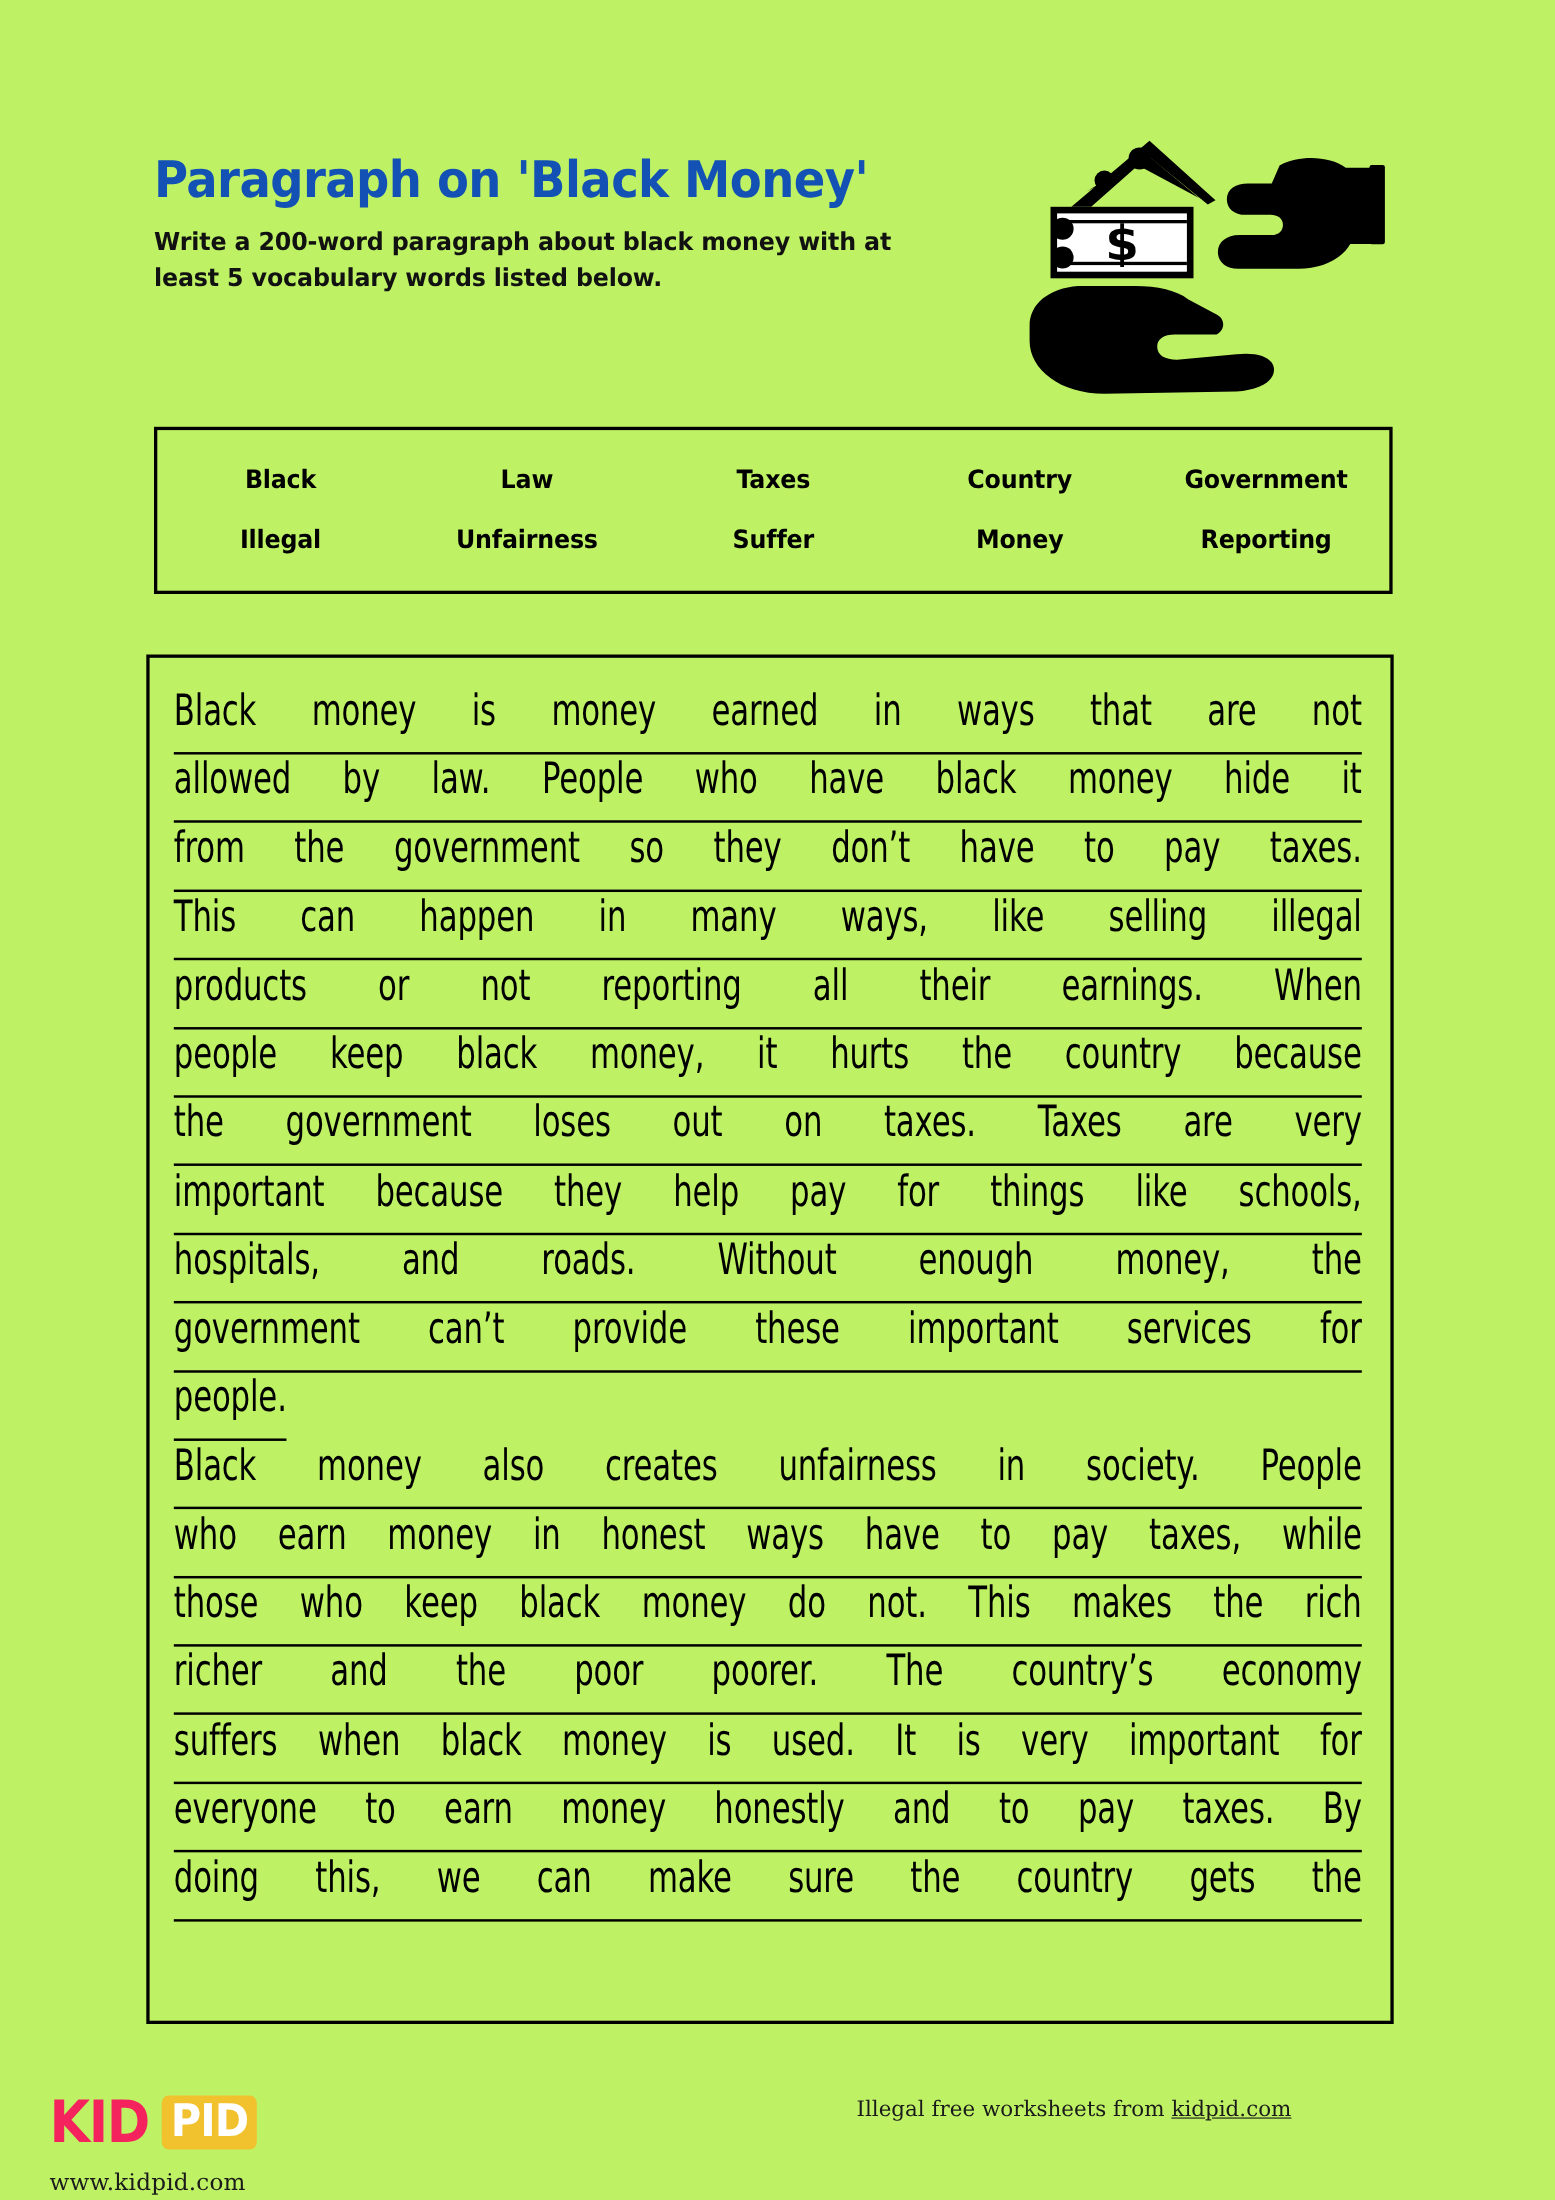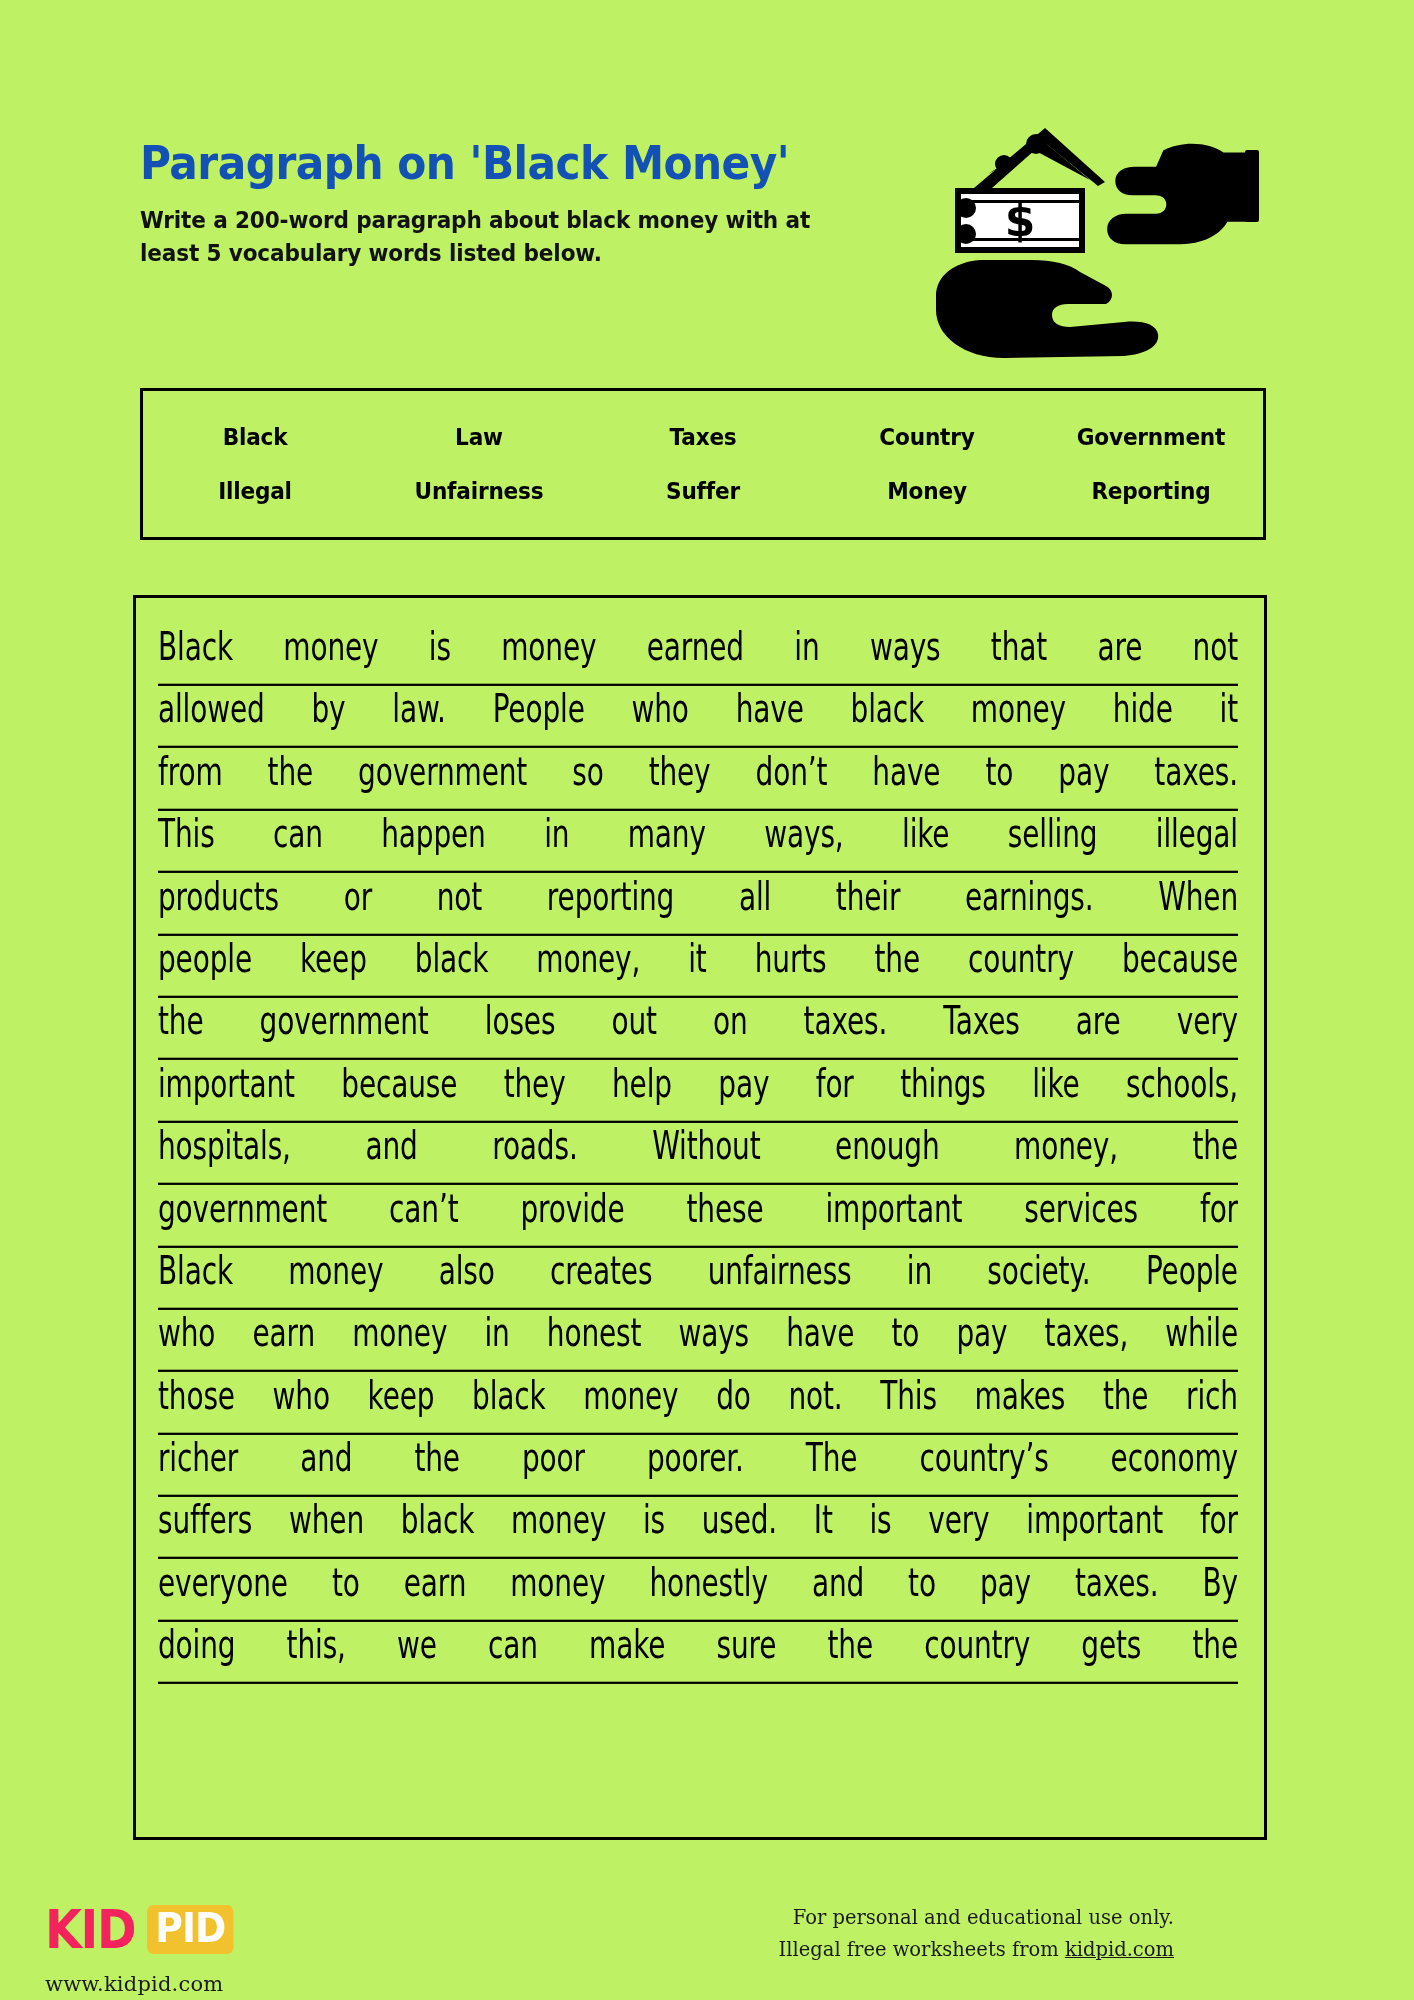--- a/index.html
+++ b/index.html
@@ -382,20 +382,21 @@
         <span class="txt">
           <span>government</span>
           <span>can’t</span>
           <span>provide</span>
           <span>these</span>
           <span>important</span>
           <span>services</span>
           <span>for</span>
         </span>
       </div>
+      <div class="wline snug"><span class="txt">people.</span></div>
       <div class="wline justify">
         <span class="txt">
           <span>Black</span>
           <span>money</span>
           <span>also</span>
           <span>creates</span>
           <span>unfairness</span>
           <span>in</span>
           <span>society.</span>
           <span>People</span>
@@ -490,20 +491,19 @@
 
   <div class="footer">
     <div class="logo-wrap">
       <div class="logo-mark">
         <span class="logo-kid">KID</span>
         <span class="logo-pid">PID</span>
       </div>
       <div class="logo-url">www.kidpid.com</div>
     </div>
     <div class="legal">
-      <div>For personal and educational use only.</div>
       <div>
         <span>Illegal free worksheets from </span><span class="link">kidpid.com</span>
       </div>
     </div>
   </div>
 
 </div>
 
 </body></html>

